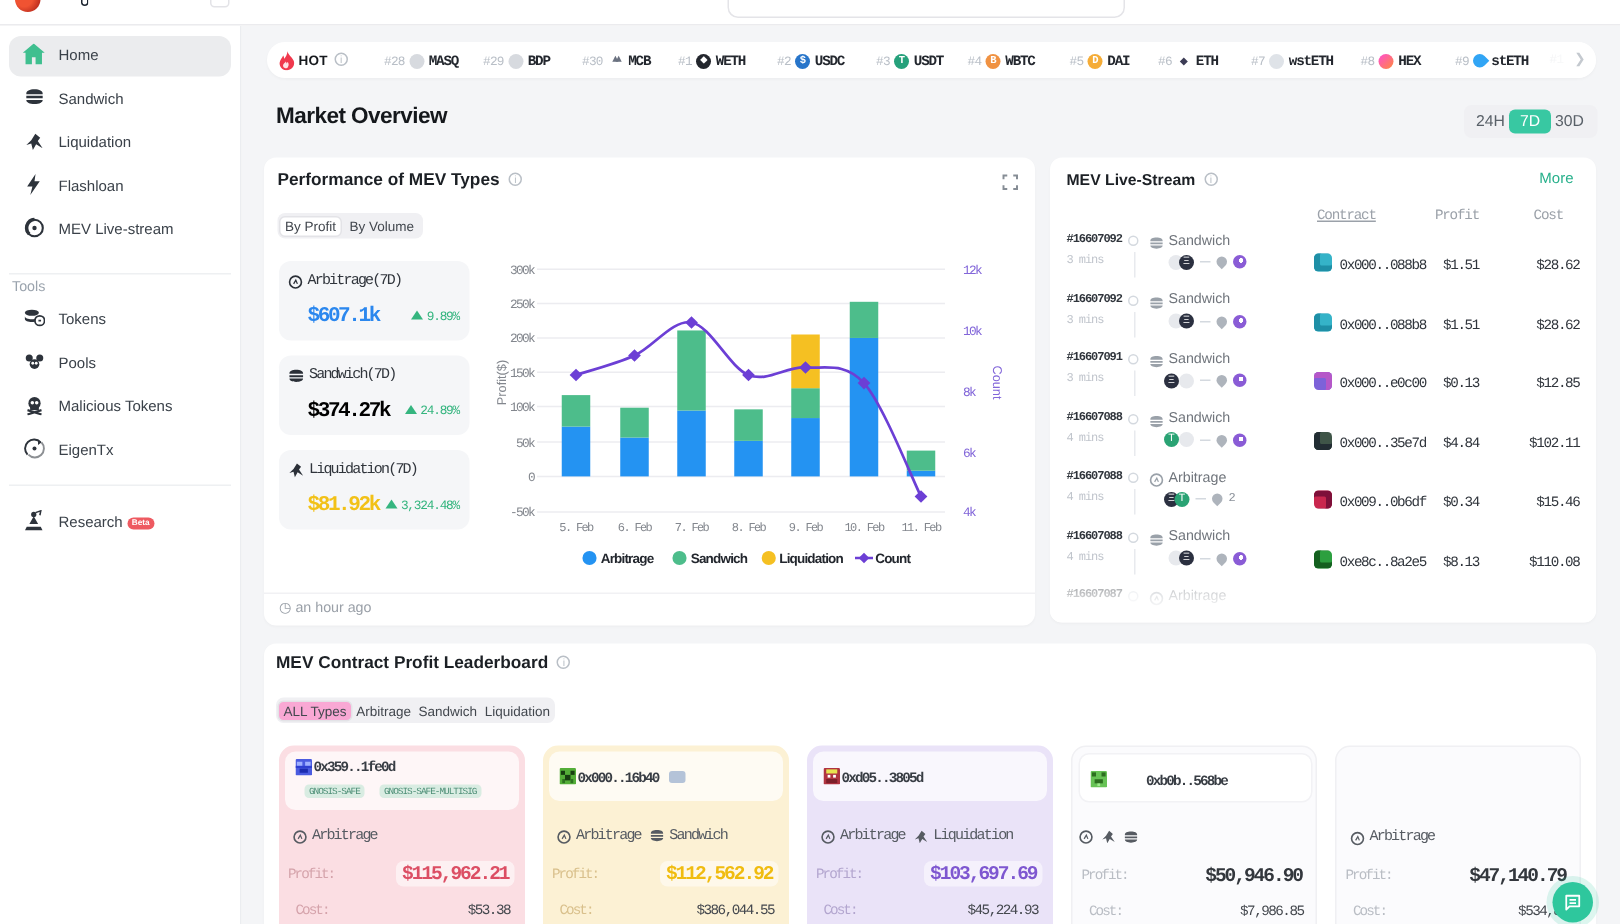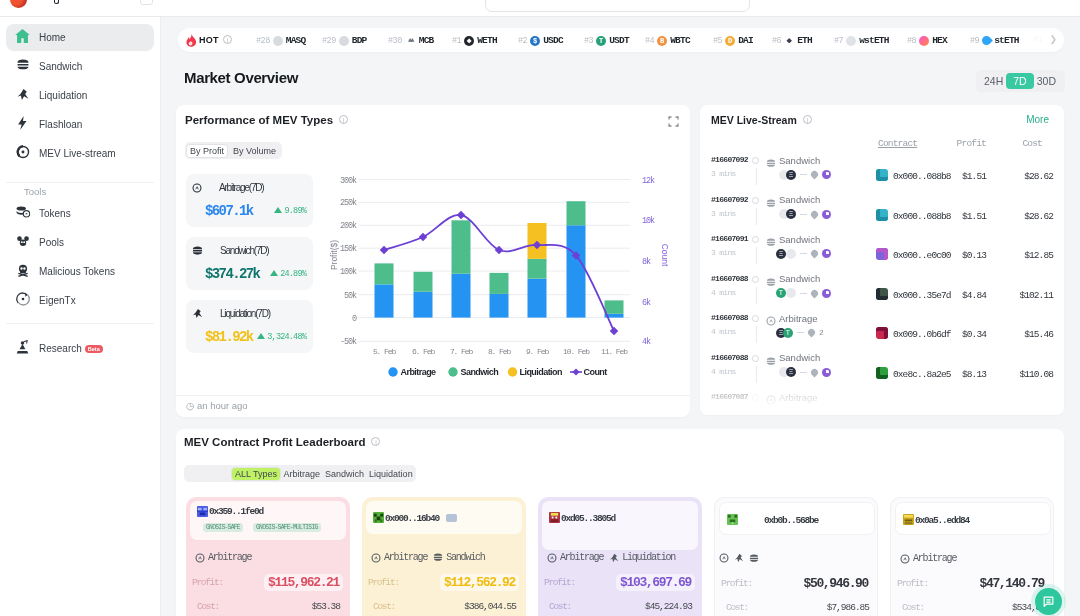--- a/index.html
+++ b/index.html
@@ -9,42 +9,42 @@
   #header { position:absolute; left:0; top:0; width:1080px; height:17px; background:#fff; border-bottom:1px solid #ebebee; z-index:5; }
   #logo { position:absolute; left:10px; top:-9px; width:17px; height:17px; border-radius:50%; background:radial-gradient(circle at 35% 45%, #f05332 0 40%, #c03020 75%); }
   #logotxt { position:absolute; left:54px; top:-1px; width:5px; height:5px; border-radius:0 0 3px 3px; border:1.6px solid #1c2430; border-top:none; }
   #hbox { position:absolute; left:140px; top:-8px; width:13px; height:13px; border:1px solid #e3e3e7; border-radius:3px; }
   #search { position:absolute; left:485px; top:-19px; width:265px; height:31px; border:1px solid #e4e4e8; border-radius:7px; background:#fff; }
   
   #sidebar { position:absolute; left:0; top:17px; width:161px; height:599px; background:#fff; border-right:1px solid #ebedf0; z-index:4; }
   .sitem { position:absolute; left:6px; width:148px; height:27px; border-radius:8px; display:flex; align-items:center; color:#3a4149; font-size:10px; letter-spacing:0; }
   .sitem .ic { width:15px; margin-left:9px; margin-right:9px; text-align:center; font-size:13px; color:#2d333b; }
   .sitem.active { background:#ebecee; }
-  .slabel { position:absolute; left:24px; color:#9aa3ad; font-size:9.5px; }
+  .slabel { position:absolute; left:8px; color:#9aa3ad; font-size:9.5px; }
   .sdiv { position:absolute; left:6px; width:148px; border-top:1px solid #eef0f2; }
   .badge-beta { display:inline-block; margin-left:3px; background:#ee5a61; color:#fff; font-size:5.5px; padding:1px 3px; border-radius:4px; font-weight:bold; }
   
   #hotbar { position:absolute; left:178px; top:28px; width:886px; height:24px; background:#fff; border-radius:12px; box-shadow:0 1px 2px rgba(0,0,0,.03); display:flex; align-items:center; overflow:hidden; z-index:3; }
   .htok { display:flex; align-items:center; font-family:"Liberation Mono",monospace; }
   .hrank { color:#b9bfc7; font-size:8.5px; letter-spacing:-.5px; margin-right:3px; }
   .hname { color:#23272e; font-weight:bold; font-size:9.5px; letter-spacing:-.8px; margin-left:3px;font-family:Liberation Mono, monospace; }
   .hico { width:10px; height:10px; border-radius:50%; display:inline-block; }
   #hotfade { position:absolute; right:0; top:0; width:46px; height:24px; background:linear-gradient(90deg, rgba(255,255,255,0), #fff 70%); border-radius:0 12px 12px 0; }
   
   #h1 { position:absolute; left:184px; top:69px; font-size:15px; font-weight:bold; color:#15181c; letter-spacing:-.35px; }
   #toggle { position:absolute; left:976px; top:70px; width:89px; height:22px; background:#f0f0f3; border-radius:5px; display:flex; align-items:center; font-size:10.5px; color:#596068; }
   #toggle .on { background:#38c8a2; color:#fff; border-radius:4px; height:16px; line-height:16px; padding:0 7px; margin:0 3px; }
   
   .card { position:absolute; background:#fff; border-radius:8px; box-shadow:0 1px 2px rgba(20,20,40,.03); }
   .ctitle { font-size:11.5px; font-weight:bold; color:#1c2025; }
   .cinfo { display:inline-block; width:9px; height:9px; border:1px solid #b9bfc6; border-radius:50%; color:#b9bfc6; font-size:7px; line-height:9px; text-align:center; vertical-align:1px; margin-left:6px; font-weight:normal; }
   
   .stat { position:absolute; left:10px; width:127px; height:53px; background:#f5f6f8; border-radius:8px; }
   .strow { position:absolute; left:6px; top:8px; display:flex; align-items:center; }
-  .stlabel { font-family:Liberation Sans, sans-serif; font-size:10px; letter-spacing:-1.2px; color:#30353c; margin-left:17px; }
+  .stlabel { font-family:Liberation Mono, monospace; font-size:10px; letter-spacing:-1.2px; color:#30353c; margin-left:3px; }
   .stval { position:absolute; left:19px; top:28.5px; font-family:"Liberation Mono",monospace; font-weight:bold; font-size:14px; letter-spacing:-1.6px; }
   .stdelta { position:absolute; right:7px; top:32px; font-family:"Liberation Mono",monospace; font-size:8.5px; letter-spacing:-.8px; color:#35b57f; }
   .tri { display:inline-block; width:0; height:0; border-left:4px solid transparent; border-right:4px solid transparent; border-bottom:6px solid #35b57f; vertical-align:0; margin-right:2px; }
   
   .lrow { position:absolute; left:0; width:364px; height:39px; }
   .blk { position:absolute; left:11px; top:2px; font-family:"Liberation Mono",monospace; font-weight:bold; font-size:8px; letter-spacing:-.7px; color:#30353c; }
   .mins { position:absolute; left:11px; top:16px; font-family:"Liberation Mono",monospace; font-size:8px; letter-spacing:-.7px; color:#c0c5cc; }
   .dot { position:absolute; left:52px; top:4px; width:7px; height:7px; border:1.5px solid #d4d9df; border-radius:50%; }
   .vline { position:absolute; left:56px; top:15px; height:17px; border-left:1px solid #e8eaee; }
   .tico { position:absolute; left:66px; top:1px; }
@@ -237,21 +237,21 @@
     <div class="stval" style="color:#2b87ee;">$607.1k</div>
     <div class="stdelta"><span class="tri"></span>9.89%</div>
   </div>
   <div class="stat" style="top:132px;">
     <div class="strow">
         <svg width="11" height="10" viewBox="0 0 24 22" fill="#2b3038">
           <path d="M2 6c0-3 4-5 10-5s10 2 10 5v1H2zM2 9h20v3H2zM2 14h20c0 3-4 5-10 5S2 17 2 14z"></path>
         </svg>
         <span class="stlabel">Sandwich(7D)</span>
       </div>
-    <div class="stval" style="color:#0f766e;">$374.27k</div>
+    <div class="stval" style="color:#000000;">$374.27k</div>
     <div class="stdelta"><span class="tri"></span>24.89%</div>
   </div>
   <div class="stat" style="top:195px;">
     <div class="strow">
         <svg width="11" height="11" viewBox="0 0 24 24" fill="#2b3038">
           <path d="M13 2l6 5-3 4 6 9-8-5-4 7-2-8-6 2 6-6z"></path>
         </svg>
         <span class="stlabel">Liquidation(7D)</span>
       </div>
     <div class="stval" style="color:#f2c117;">$81.92k</div>
@@ -483,21 +483,21 @@
           <circle cx="12" cy="12" r="9.5"></circle>
           <path d="M9 15l3.5-6 2.5 6" stroke-width="2"></path>
         </svg></span>
       <span class="tlab">Arbitrage</span>
   </div>
   <div style="position:absolute; left:0; bottom:0; width:100%; height:26px; background:linear-gradient(0deg,#fff 25%,rgba(255,255,255,0));"></div>
 </div>
 <div class="card" id="leader" style="left:176px; top:429px; width:888px; height:200px;">
   <div style="position:absolute; left:8px; top:3px;"><span class="ctitle">MEV Contract Profit Leaderboard</span><span class="cinfo">i</span></div>
   <div style="position:absolute; left:8px; top:36px; height:17px; background:#f0f0f3; border-radius:5px; display:flex; align-items:center; padding:0 1px; font-size:9px; color:#42474e;">
-    <span style="background:#bef264; border:1px solid #e3e3e7; border-radius:4px; padding:1px 3px;margin-left:46px;">ALL Types</span>
+    <span style="background:#f9a8d4; border:1px solid #e3e3e7; border-radius:4px; padding:1px 3px;">ALL Types</span>
     <span style="padding:1px 2.5px;">Arbitrage</span>
     <span style="padding:1px 2.5px;">Sandwich</span>
     <span style="padding:1px 2.5px;">Liquidation</span>
   </div>
 
   <div class="lb" style="left:10px; background:#fbdee3;">
     <div class="lbbox" style="top:4px; height:39px; background:rgba(255,255,255,.72);">
       <svg class="lbid" width="11" height="11" viewBox="0 0 12 12">
           <rect width="12" height="12" fill="#4a5be0" rx="1"></rect>
           <rect x="1" y="2" width="4" height="3" fill="#9fb0ff"></rect>
@@ -554,21 +554,21 @@
         <span class="lblab" style="color:#d9c08c;">Profit:</span>
         <span class="lbval" style="color:#f0bc10; background:rgba(255,255,255,.5);">$112,562.92</span>
       </div>
     <div class="lbrow" style="top:100.5px;">
         <span class="lblab" style="color:#d9c08c; margin-left:5px;">Cost:</span>
         <span class="lbcost">$386,044.55</span>
       </div>
   </div>
 
   <div class="lb" style="left:362px; background:#eae3f8;">
-    <div class="lbbox" style="top:4px; height:49px; background:rgba(255,255,255,.72);">
+    <div class="lbbox" style="top:4px; height:33px; background:rgba(255,255,255,.72);">
       <svg class="lbid" style="top:11px;" width="11" height="11" viewBox="0 0 12 12">
           <rect width="12" height="12" fill="#b03340" rx="1"></rect>
           <rect x="2" y="1" width="8" height="3" fill="#e8e24f"></rect>
           <rect x="3" y="5" width="2" height="2" fill="#fff"></rect>
           <rect x="7" y="5" width="2" height="2" fill="#fff"></rect>
           <rect x="2" y="8" width="8" height="3" fill="#7c1f2a"></rect>
         </svg>
       <span class="lbaddr" style="top:12px;">0xd05..3805d</span>
     </div>
     <div class="lbtype">
@@ -619,29 +619,20 @@
         <span class="lblab" style="color:#b9bdc4;">Profit:</span>
         <span class="lbval" style="color:#33373d;">$50,946.90</span>
       </div>
     <div class="lbrow" style="top:100.5px;">
         <span class="lblab" style="color:#b9bdc4; margin-left:5px;">Cost:</span>
         <span class="lbcost">$7,986.85</span>
       </div>
   </div>
 
   <div class="lb" style="left:714px; background:#fbfbfd; border:1px solid #f0f0f3;">
-    <div class="lbbox" style="top:4px; height:33px; background:#fff; border:1px solid #f2f2f5;">
-      <svg class="lbid" style="top:11px;" width="11" height="11" viewBox="0 0 12 12">
-          <rect width="12" height="12" fill="#c9a21f" rx="1"></rect>
-          <rect x="1" y="1" width="10" height="3" fill="#f4dc4e"></rect>
-          <rect x="2" y="6" width="8" height="2" fill="#6f6214"></rect>
-          <rect x="2" y="9" width="8" height="2" fill="#8a7a1a"></rect>
-        </svg>
-      <span class="lbaddr" style="top:12px;">0x0a5..edd84</span>
-    </div>
     <div class="lbtype">
         <svg class="arbi" width="10" height="10" viewBox="0 0 24 24" fill="none" stroke="#565b62" stroke-width="2.6">
           <circle cx="12" cy="12" r="9.5"></circle>
           <path d="M9 15l3.5-6 2.5 6" stroke-width="2"></path>
         </svg>
         <span>Arbitrage</span>
       </div>
     <div class="lbrow" style="top:76.5px;">
         <span class="lblab" style="color:#b9bdc4;">Profit:</span>
         <span class="lbval" style="color:#33373d;">$47,140.79</span>

